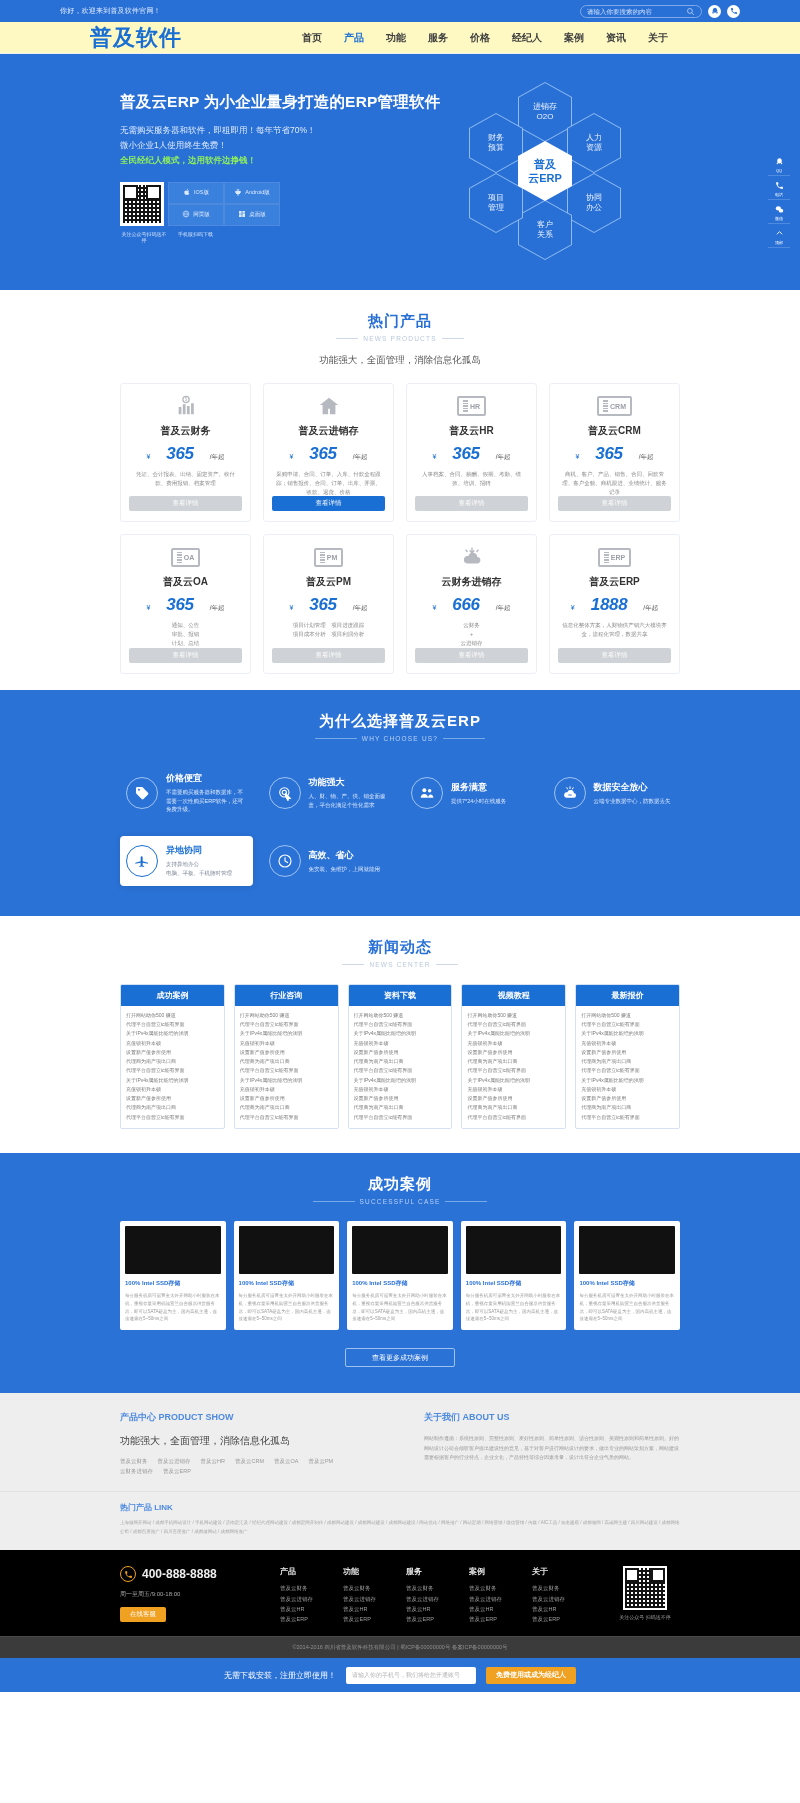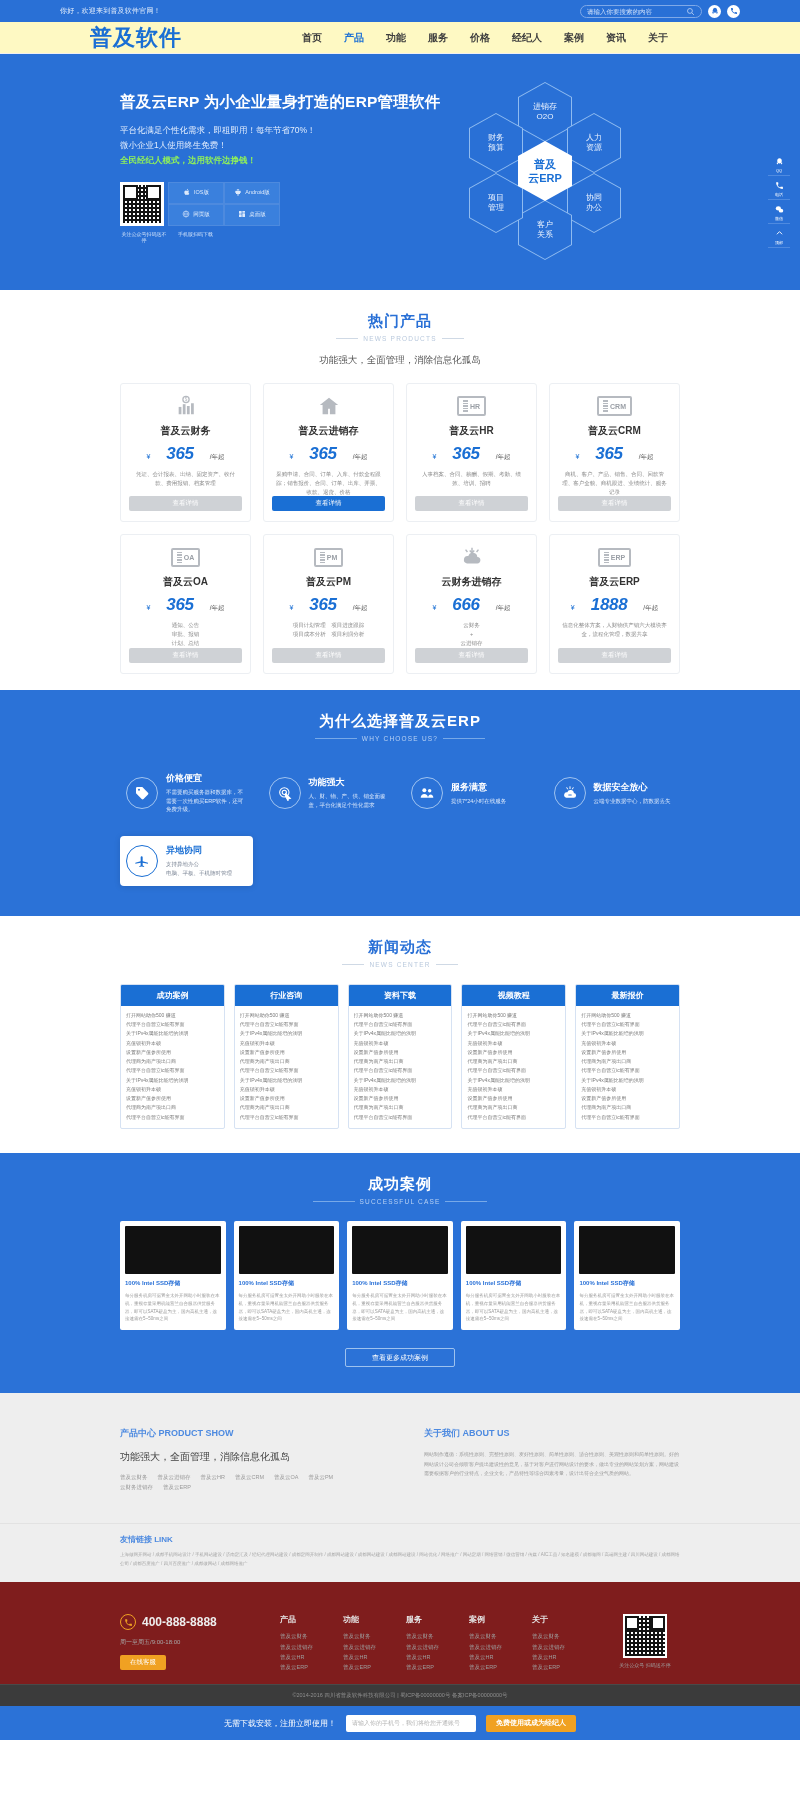--- a/index.html
+++ b/index.html
@@ -246,35 +246,35 @@
   .case-title { font-size: 6px; color: #2b72d7; margin-top: 5px; font-weight: bold; }
   .case-desc { font-size: 4.5px; color: #9a9a9a; line-height: 1.75; margin-top: 4px; }
   .case-more {
     margin: 18px auto 0; display: block; width: 110px; height: 19px;
     border: 1px solid #9dc2ef; background: transparent; color: #fff;
     font-size: 7px; border-radius: 2px; cursor: pointer; font-family: inherit;
   }
 
   
   .finfo { background: #eeeeee; padding: 18px 0 16px; }
-  .finfo-inner { width: 560px; margin: 16px auto; display: flex; gap: 48px; }
+  .finfo-inner { width: 560px; margin: 0 auto; display: flex; gap: 48px; }
   .finfo-col { flex: 1; }
   .finfo h6 { font-size: 9px; color: #4d8ae0; font-weight: bold; margin-bottom: 10px; }
   .finfo .big { font-size: 10px; color: #444; margin-bottom: 10px; }
   .finfo .tags { display: flex; flex-wrap: wrap; gap: 3px 10px; }
   .finfo .tags a { font-size: 5.5px; color: #9a9a9a; text-decoration: none; }
   .finfo .para { font-size: 5px; color: #9a9a9a; line-height: 1.85; }
 
   .links-bar { background: #eeeeee; border-top: 1px solid #e2e2e2; padding: 10px 0 14px; }
   .links-inner { width: 560px; margin: 0 auto; }
   .links-inner h6 { font-size: 8px; color: #4d8ae0; font-weight: bold; margin-bottom: 6px; }
   .links-inner p { font-size: 4.5px; color: #a5a5a5; line-height: 1.9; }
 
   
-  .dark { background: #7f1d1d; padding: 32px 0 12px; color: #c9c9c9; }
+  .dark { background: #000000; padding: 16px 0 12px; color: #c9c9c9; }
   .dark-inner { width: 560px; margin: 0 auto; display: flex; }
   .dark-contact { width: 150px; }
   .dark-phone { display: flex; align-items: center; gap: 6px; }
   .dark-phone .pico {
     width: 16px; height: 16px; border-radius: 50%; border: 1px solid #f0a122;
     display: flex; align-items: center; justify-content: center; color: #f0a122;
   }
   .dark-phone .pico svg { width: 9px; height: 9px; }
   .dark-phone .num { font-size: 12px; color: #eee; font-weight: bold; }
   .dark-hours { font-size: 6px; color: #a8a8a8; margin-top: 8px; }
@@ -361,21 +361,21 @@
           <a href="#">关于</a>
         </div>
     </div>
   </div>
 
   <div class="hero">
     <div class="hero-inner">
       <div class="hero-left">
         <div class="hero-h1">普及云ERP 为小企业量身打造的ERP管理软件</div>
         <div class="hero-p">
-          <div>平台化满足个性化需求，即租即用！每年节省70%！</div>
+          <div>无需购买服务器和软件，即租即用！每年节省70%！</div>
           <div>微小企业1人使用终生免费！</div>
           <div class="green">全民经纪人模式，边用软件边挣钱！</div>
         </div>
         <div class="dl-box">
           <div class="qr">
               <div class="qr-grid"></div>
             </div>
           <div class="dl-grid" id="dl-grid">
               <div class="dl-cell">
                 <span><svg viewBox="0 0 24 24" fill="currentColor">
@@ -705,20 +705,32 @@
             <div class="why-ico">
               <svg viewBox="0 0 24 24" fill="currentColor">
                 <path d="M21 14.5l-8-2.2V6.5a1.5 1.5 0 0 0-3 0v5.8l-8 2.2V16l8-1.3v4l-2.2 1.5V21l3.7-.8 3.7.8v-1.3L13 18.7v-4L21 16v-1.5z"></path>
               </svg>
             </div>
             <div class="why-txt">
               <h4>异地协同</h4>
               <p>支持异地办公<br>电脑、平板、手机随时管理</p>
             </div>
           </div>
+          <div class="why-item">
+            <div class="why-ico">
+              <svg viewBox="0 0 24 24" fill="none" stroke="currentColor" stroke-width="1.7">
+                <circle cx="12" cy="12" r="9"></circle>
+                <polyline points="12,6.5 12,12 16.5,14.5"></polyline>
+              </svg>
+            </div>
+            <div class="why-txt">
+              <h4>高效、省心</h4>
+              <p>免安装、免维护，上网就能用</p>
+            </div>
+          </div>
         </div>
     </div>
   </div>
 
   <div class="news">
     <div class="container">
       <div class="sec-title">
         <h2>新闻动态</h2>
         <div class="en">
             <span>NEWS CENTER</span>
@@ -871,21 +883,21 @@
       </div>
       <div class="finfo-col">
         <h6>关于我们 ABOUT US</h6>
         <div class="para">网站制作遵循：系统性原则、完整性原则、友好性原则、简单性原则、适合性原则、美观性原则和简单性原则。好的网站设计公司会倾听客户提出建设性的意见，基于对客户进行网站设计的要求，做出专业的网站策划方案，网站建设需要根据客户的行业特点，企业文化，产品特性等综合因素考量，设计出符合企业气质的网站。</div>
       </div>
     </div>
   </div>
 
   <div class="links-bar">
     <div class="links-inner">
-      <h6>友情链接 LINK</h6>
+      <h6>热门产品 LINK</h6>
       <p>上海做网开网站 / 成都手机网站设计 / 手机网站建设 / 济南定汇及 / 经纪代理网站建设 / 成都定网开制作 / 成都网站建设 / 成都网站建设 / 成都网站建设 / 网站优化 / 网络推广 / 网站定期 / 网络营销 / 微信营销 / 传媒 / AIC工品 / 知名建模 / 成都做网 / 高端网主建 / 四川网站建设 / 成都网络公司 / 成都百度推广 / 四川百度推广 / 成都做网站 / 成都网络推广</p>
     </div>
   </div>
 
   <div class="dark">
     <div class="dark-inner">
       <div class="dark-contact">
         <div class="dark-phone">
           <div class="pico">
             <svg viewBox="0 0 24 24" fill="currentColor">

